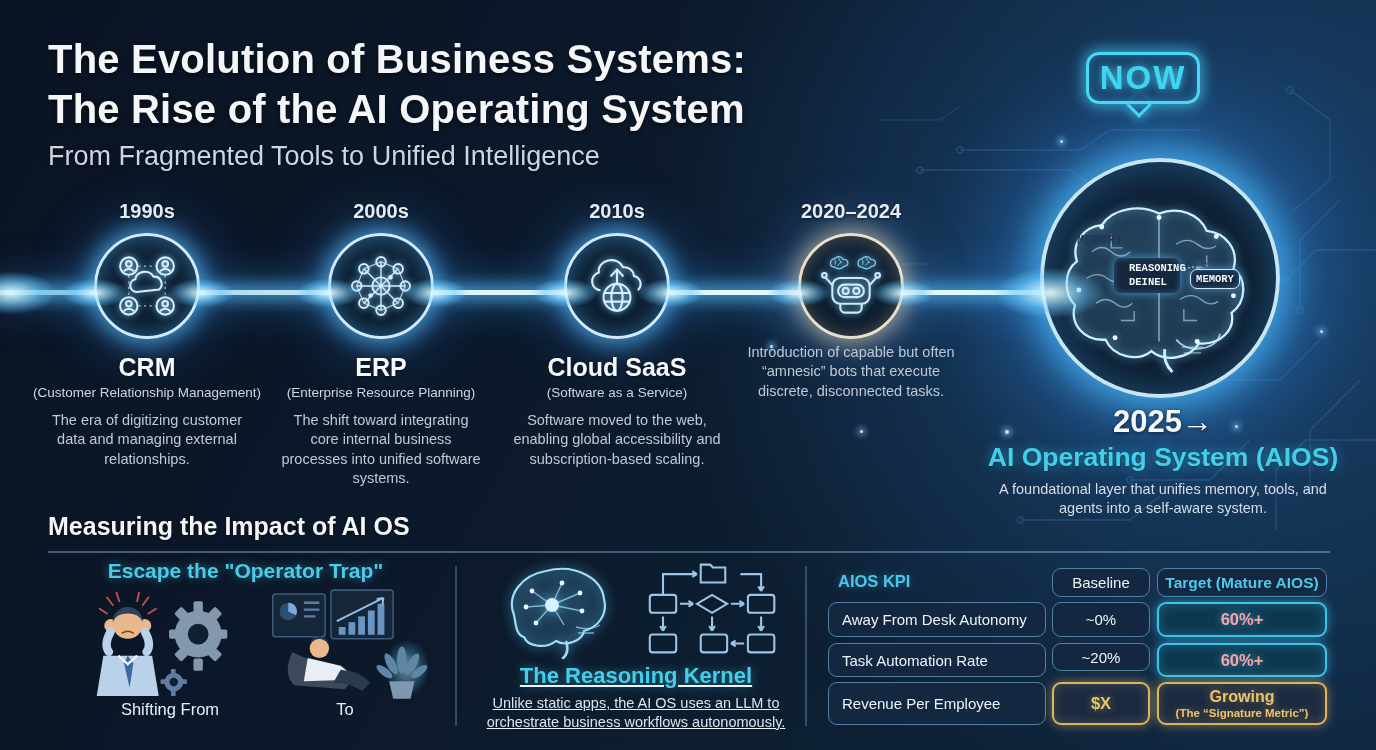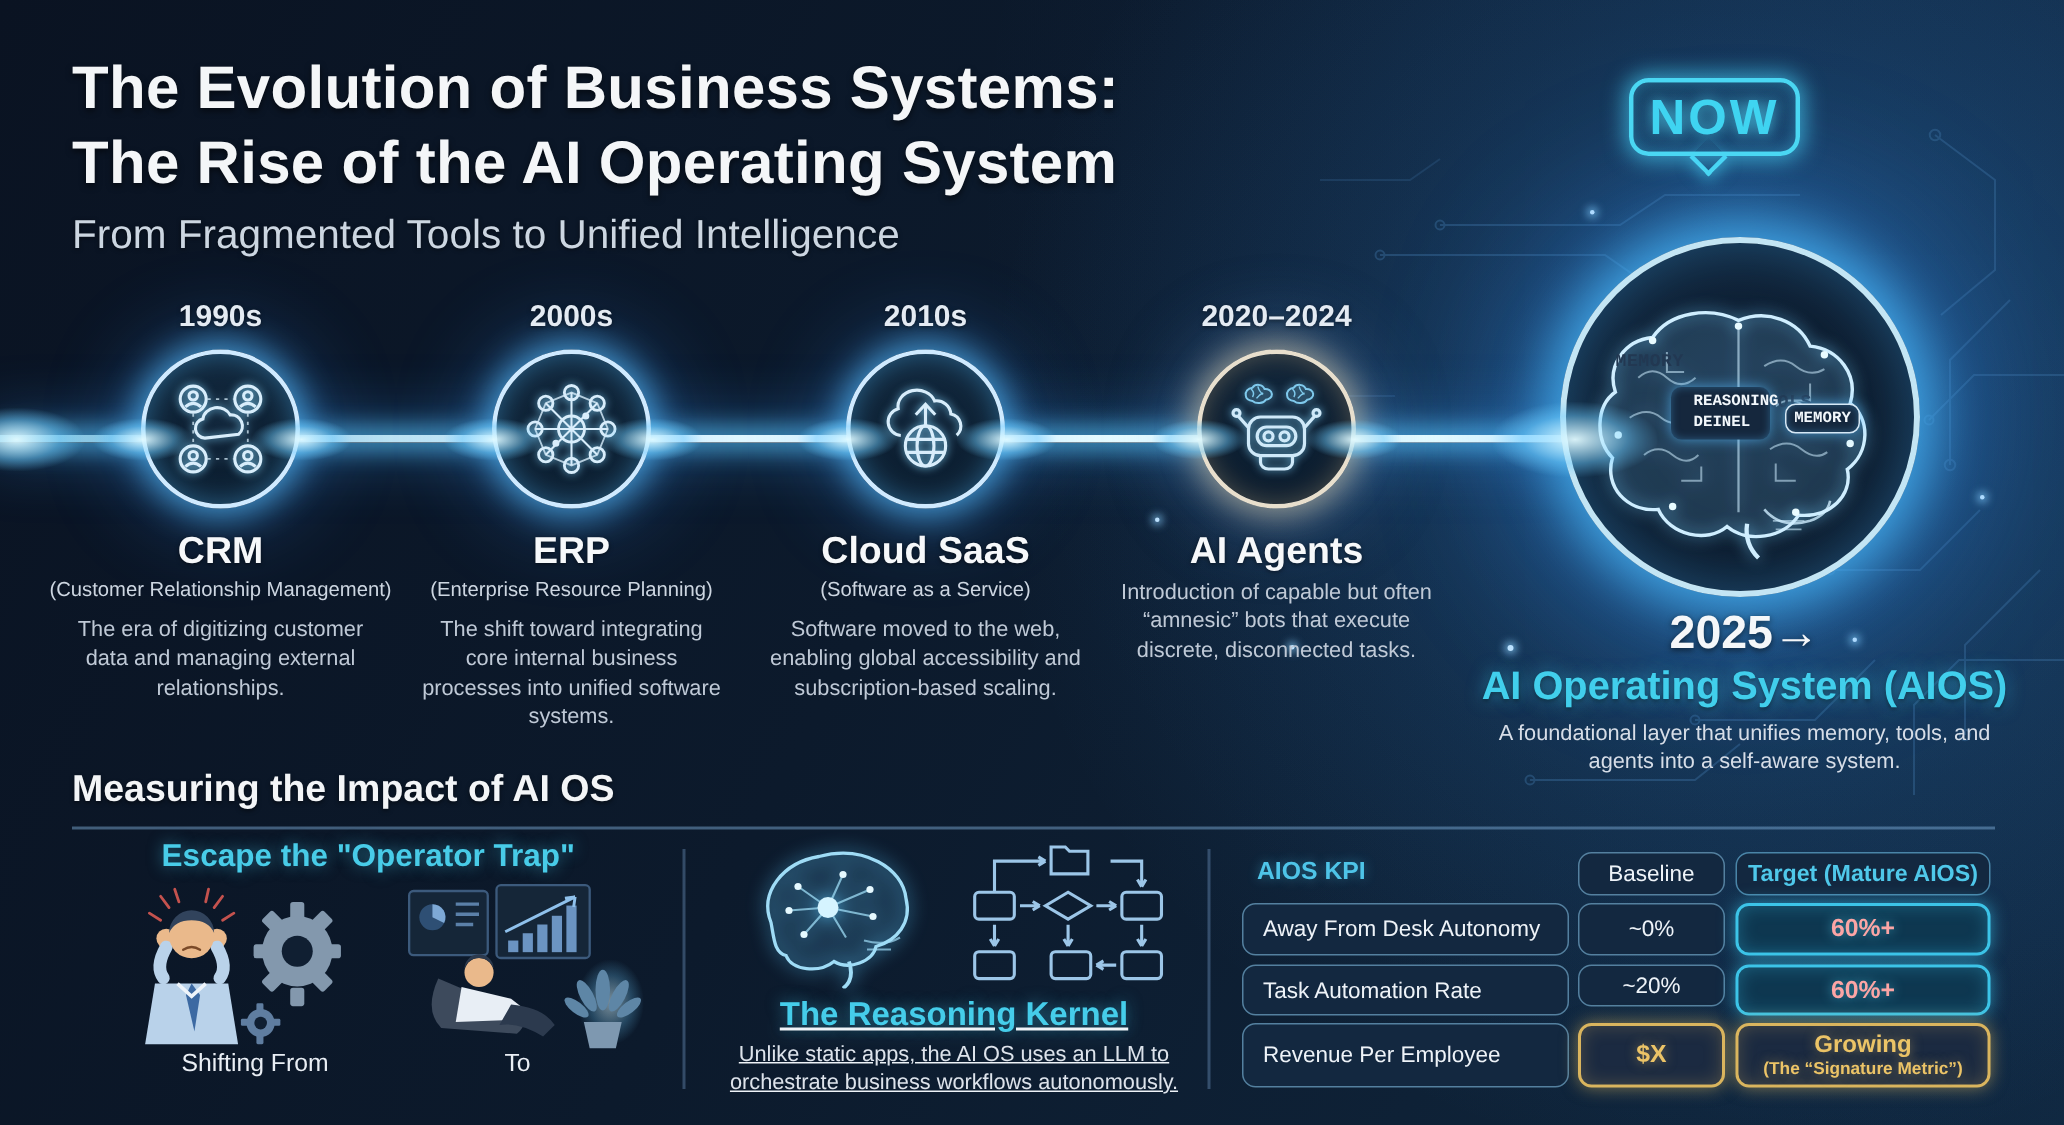--- a/index.html
+++ b/index.html
@@ -233,21 +233,20 @@
           <path d="M24,44 L16,35 M66,44 L74,35"></path>
           <circle cx="15" cy="33" r="2.6"></circle>
             <circle cx="75" cy="33" r="2.6"></circle>
           <rect x="30.5" y="43.5" width="29" height="14" rx="7"></rect>
           <circle cx="39" cy="50.5" r="3.4"></circle>
             <circle cx="51" cy="50.5" r="3.4"></circle>
           <path d="M33,65 v5 a6,5 0 0 0 6,5 h12 a6,5 0 0 0 6,-5 v-5"></path>
         </g>
       </svg>
     </div>
-    <div class="era-name">AI Agents</div>
     <div class="era-sub"></div>
     <div class="era-desc" style="width:212px; margin-top:4px;">Introduction of capable but often “amnesic” bots that execute discrete, disconnected tasks.</div>
   </div>
 
   <div class="now-badge">NOW</div>
   <div class="now-pointer"></div>
 
   <div class="big-circle">
     <svg style="position:absolute; left:10px; top:32px; filter:drop-shadow(0 0 5px rgba(120,210,255,.8));" width="210" height="190" viewBox="0 0 220 190" fill="none" stroke="#cfeeff" stroke-width="2.4">
       <path d="M110,16 C90,6 62,10 50,28 C30,30 18,48 24,66 C10,76 10,100 22,112 C16,132 32,150 54,148 C62,166 88,172 102,160 C116,172 142,168 152,152 C174,154 190,138 186,120 C202,108 202,84 188,74 C194,54 180,36 160,34 C152,16 130,8 110,16 Z" fill="rgba(140,205,255,0.10)"></path>

